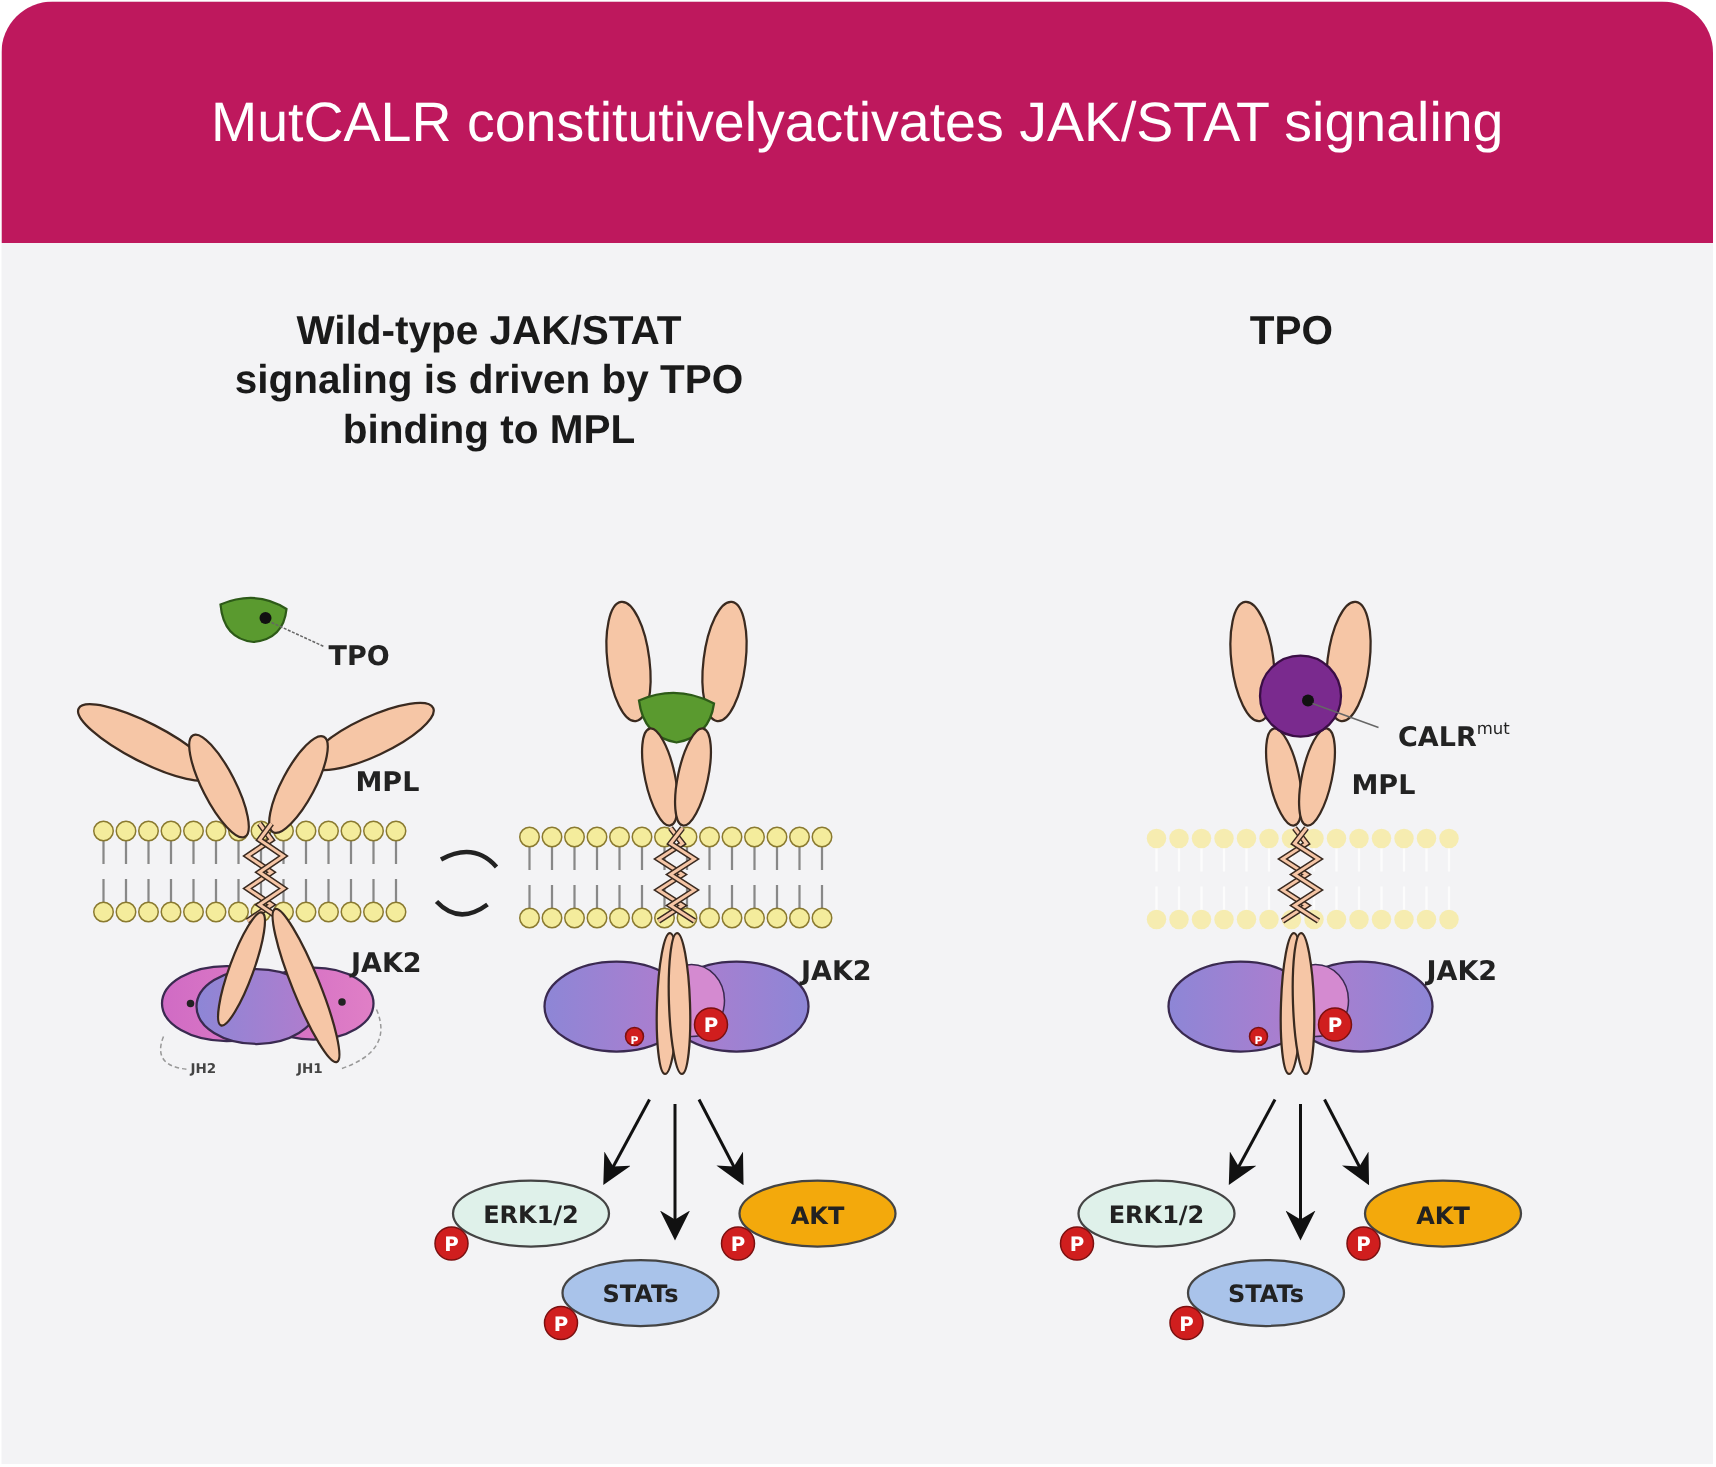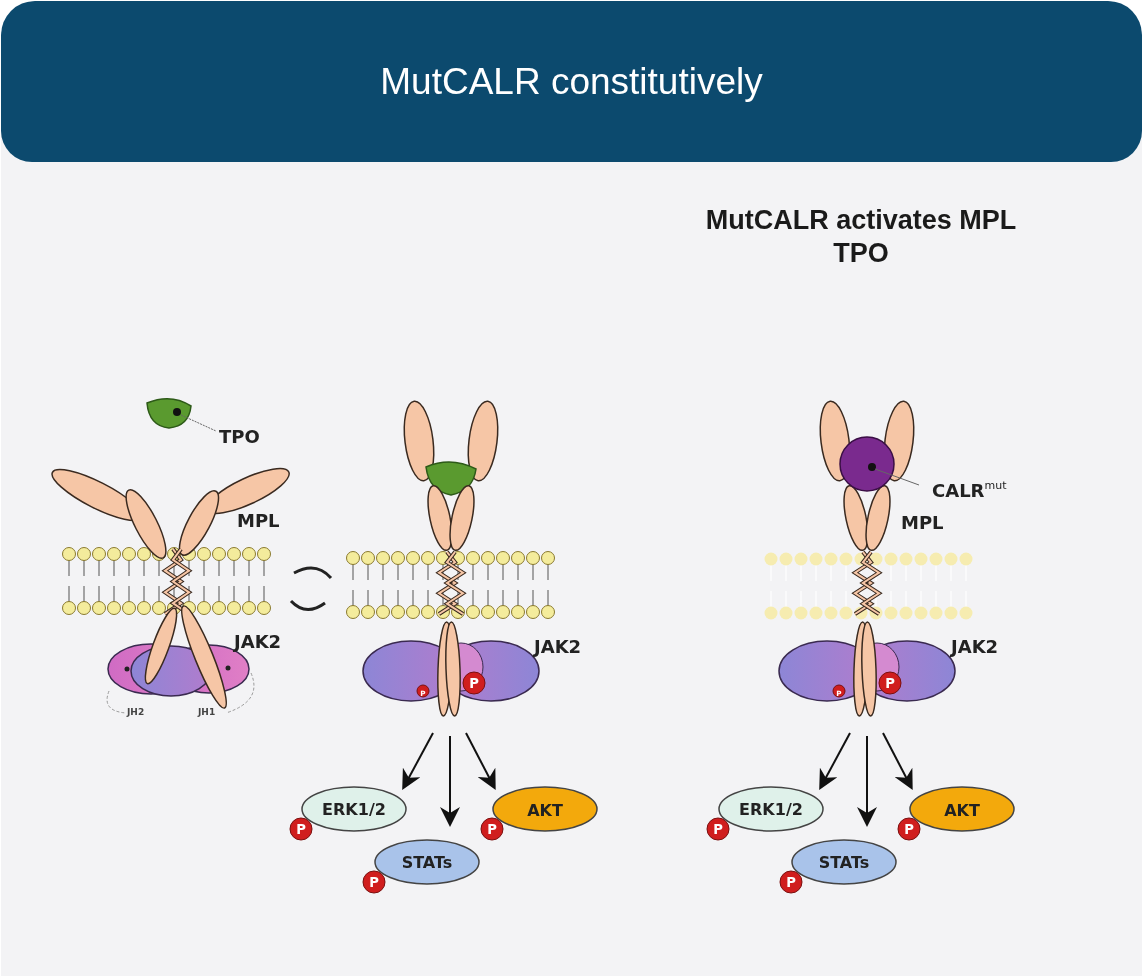--- a/index.html
+++ b/index.html
@@ -1,33 +1,38 @@
 <!DOCTYPE html>
 <html><head>
 <meta charset="utf-8">
 <style>
   html,body{margin:0;padding:0;background:#fff;}
   body{width:1144px;height:978px;overflow:hidden;font-family:"Liberation Sans",sans-serif;}
   .card{position:absolute;left:1px;top:1px;width:1141px;height:975px;border-radius:34px 34px 0 0;background:#f3f3f5;overflow:hidden;}
-  .header{position:absolute;left:0;top:0;width:100%;height:161px;background:#0c4a6e;display:flex;flex-direction:row;align-items:center;justify-content:center;border-radius:31px;}
+  .header{position:absolute;left:0;top:0;width:100%;height:161px;background:#be185d;display:flex;flex-direction:row;align-items:center;justify-content:center;}
   .header div{color:#fff;font-size:37px;line-height:46px;text-align:center;}
   .panel-title{position:absolute;top:203px;width:440px;text-align:center;font-weight:bold;font-size:27px;line-height:33px;color:#1a1a1a;}
   .fig{position:absolute;left:0;top:0;}
   svg text{font-family:"DejaVu Sans",sans-serif;font-weight:bold;}
 </style>
 </head>
 <body>
 
 <div class="card">
   <div class="header">
     <div>MutCALR constitutively</div>
+    <div>activates JAK/STAT signaling</div>
   </div>
 
+  <div class="panel-title" style="left:105px;">
+    <div>Wild-type JAK/STAT</div>
+    <div>signaling is driven by TPO</div>
+    <div>binding to MPL</div>
+  </div>
   <div class="panel-title" style="left:640px;">
-    <div>MutCALR activates MPL</div>
     <div>TPO</div>
   </div>
 
   <svg class="fig" width="1141" height="975">
     <defs>
       <linearGradient id="jakL" x1="0" x2="1">
           <stop offset="0" stop-color="#8d86d6"></stop>
           <stop offset="1" stop-color="#b17ccd"></stop>
         </linearGradient>
       <linearGradient id="jakR" x1="0" x2="1">

